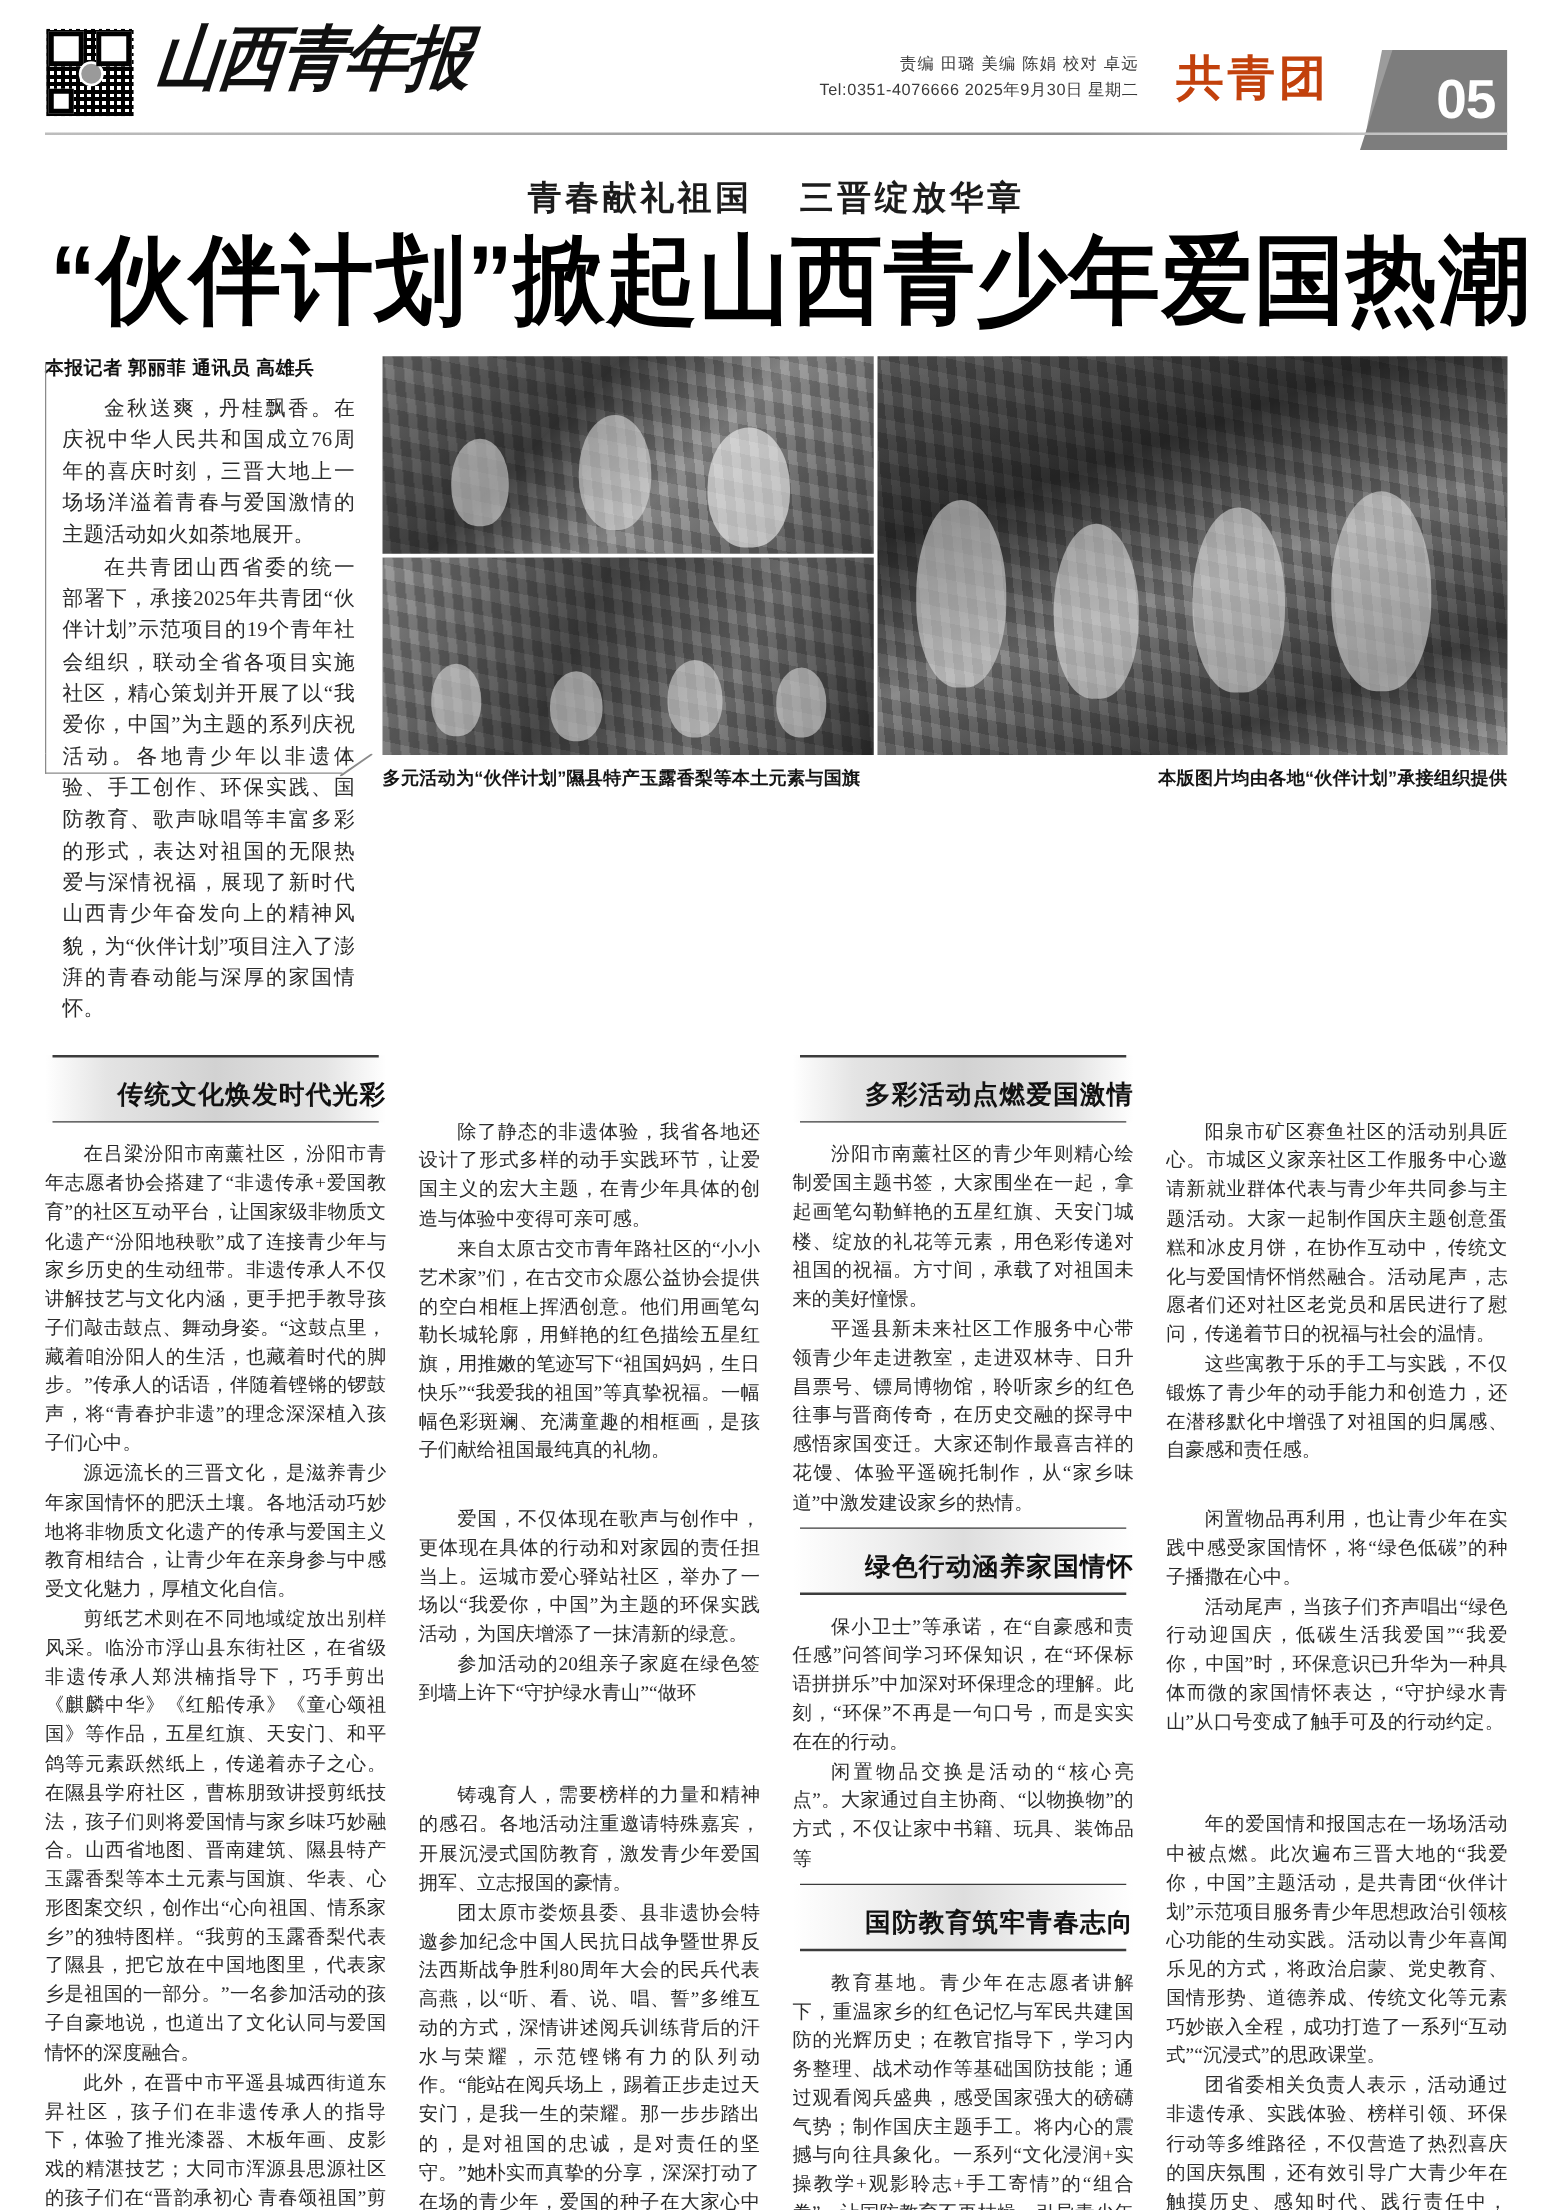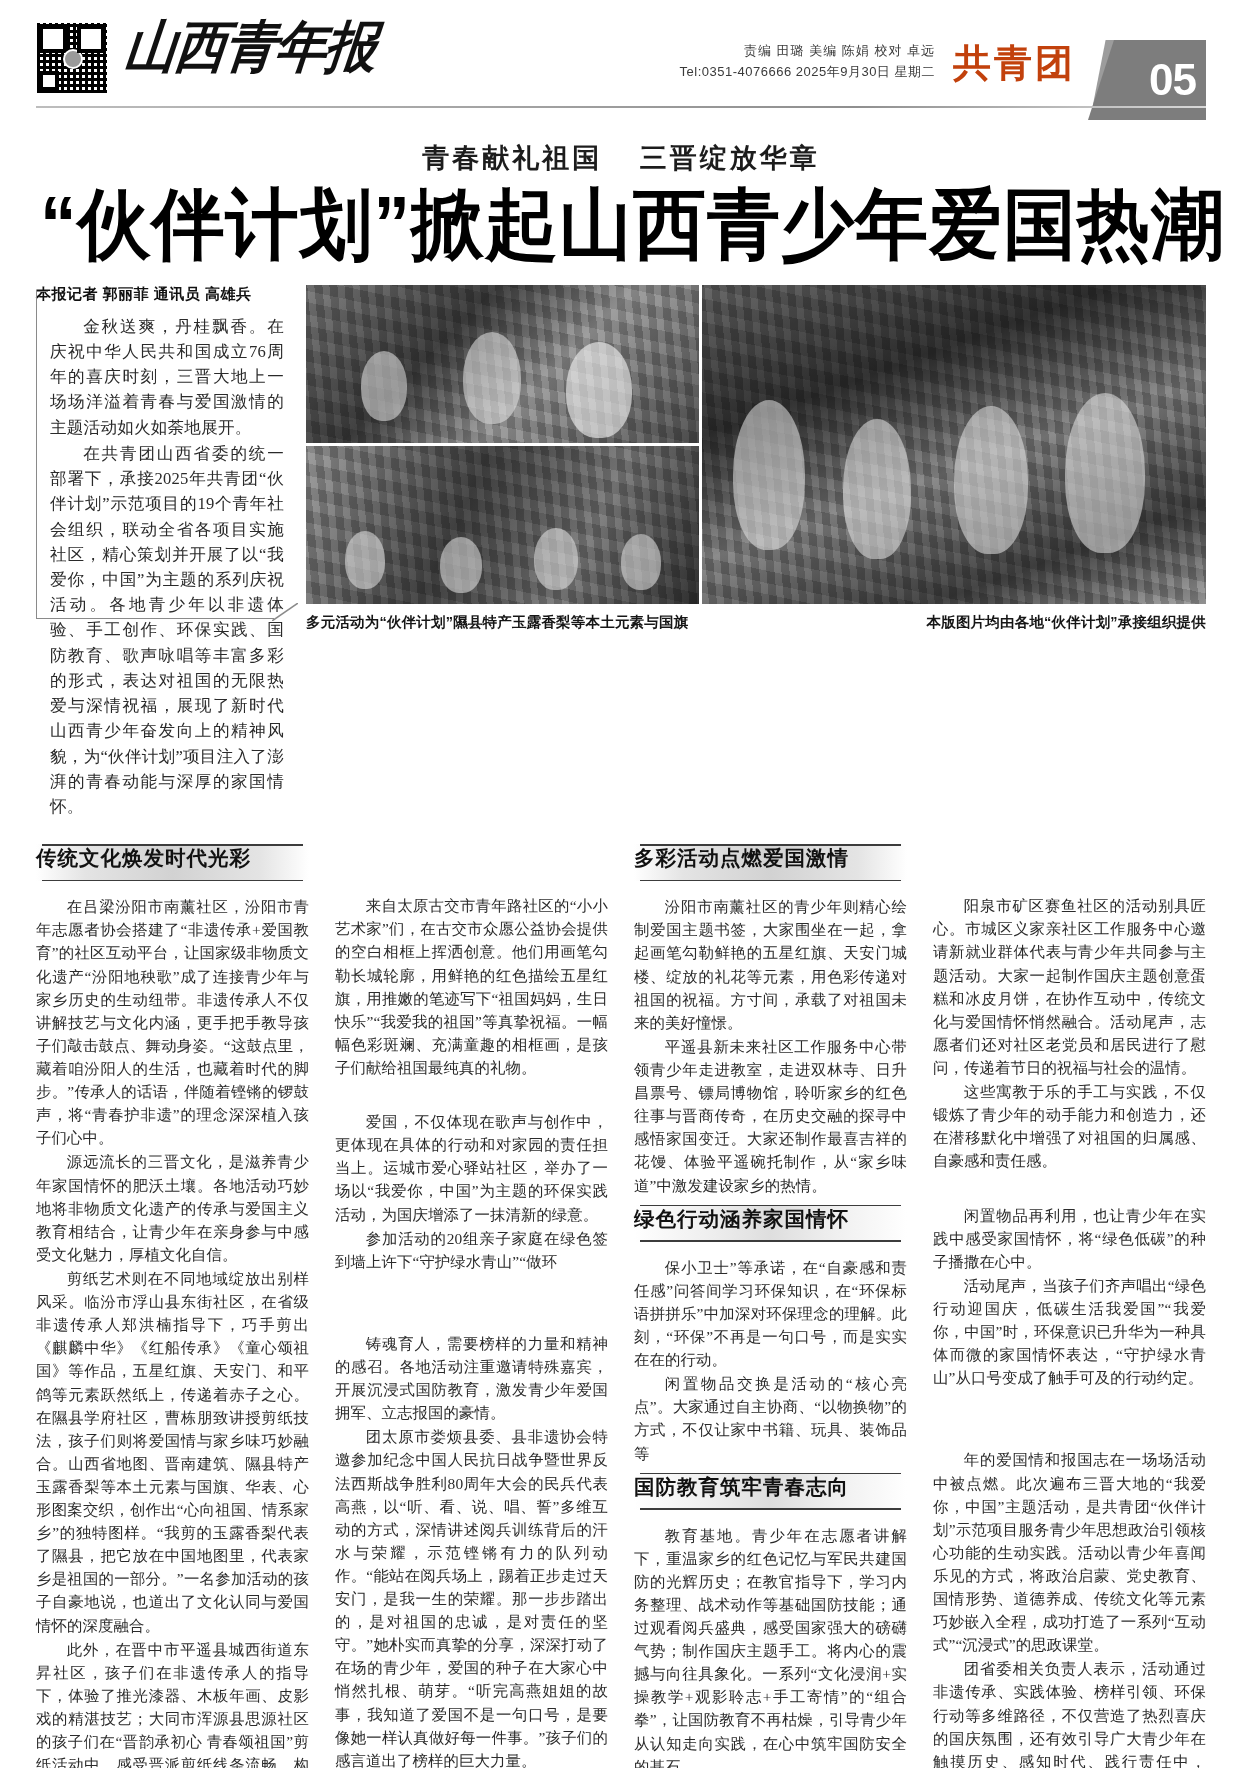--- a/index.html
+++ b/index.html
@@ -70,21 +70,21 @@
     line-height: 1;
     color: #111;
     transform: skewX(-6deg) scaleY(1.08);
     transform-origin: left bottom;
     white-space: nowrap;
   }
   .masthead-right {
     margin-left: auto;
     display: flex;
     align-items: flex-start;
-    gap: 0;
+    gap: 12px;
     padding-top: 22px;
   }
   .credit-block {
     text-align: right;
     font-family: "Liberation Sans", sans-serif;
     font-size: 13px;
     color: #3a3a3a;
     line-height: 1.65;
     padding-right: 18px;
     white-space: nowrap;
@@ -267,23 +267,23 @@
   
   .article {
     display: grid;
     grid-template-columns: repeat(4, 1fr);
     column-gap: 26px;
     padding: 16px 36px 0 36px;
   }
   .col { position: relative; }
   .sec-head {
     position: relative;
-    text-align: left;
+    text-align: right;
     margin: 8px 0 14px 0;
-    padding: 0 0 9px 0;
+    padding: 17px 0 9px 0;
     font-family: "Liberation Sans", sans-serif;
     font-size: 20.5px;
     font-weight: 700;
     letter-spacing: 1px;
     color: #111;
     background: linear-gradient(90deg, #ffffff 0%, #e4e4e4 18%, #d2d2d2 50%, #e4e4e4 82%, #ffffff 100%);
   }
   .sec-head::before, .sec-head::after {
     content: "";
     position: absolute;
@@ -407,20 +407,21 @@
         <p>剪纸艺术则在不同地域绽放出别样风采。临汾市浮山县东街社区，在省级非遗传承人郑洪楠指导下，巧手剪出《麒麟中华》《红船传承》《童心颂祖国》等作品，五星红旗、天安门、和平鸽等元素跃然纸上，传递着赤子之心。在隰县学府社区，曹栋朋致讲授剪纸技法，孩子们则将爱国情与家乡味巧妙融合。山西省地图、晋南建筑、隰县特产玉露香梨等本土元素与国旗、华表、心形图案交织，创作出“心向祖国、情系家乡”的独特图样。“我剪的玉露香梨代表了隰县，把它放在中国地图里，代表家乡是祖国的一部分。”一名参加活动的孩子自豪地说，也道出了文化认同与爱国情怀的深度融合。</p>
         <p>此外，在晋中市平遥县城西街道东昇社区，孩子们在非遗传承人的指导下，体验了推光漆器、木板年画、皮影戏的精湛技艺；大同市浑源县思源社区的孩子们在“晋韵承初心 青春颂祖国”剪纸活动中，感受晋派剪纸线条流畅、构图饱满的艺术特色，用红纸和剪刀诉说对祖国的深情。</p>
 
       </div>
 
     </div>
 
     <div class="col">
       <div class="spacer-lg"></div>
       <div class="body-text">
+        <p>除了静态的非遗体验，我省各地还设计了形式多样的动手实践环节，让爱国主义的宏大主题，在青少年具体的创造与体验中变得可亲可感。</p>
         <p>来自太原古交市青年路社区的“小小艺术家”们，在古交市众愿公益协会提供的空白相框上挥洒创意。他们用画笔勾勒长城轮廓，用鲜艳的红色描绘五星红旗，用推嫩的笔迹写下“祖国妈妈，生日快乐”“我爱我的祖国”等真挚祝福。一幅幅色彩斑斓、充满童趣的相框画，是孩子们献给祖国最纯真的礼物。</p>
       </div>
       <div class="spacer-md"></div>
       <div class="body-text">
         <p>爱国，不仅体现在歌声与创作中，更体现在具体的行动和对家园的责任担当上。运城市爱心驿站社区，举办了一场以“我爱你，中国”为主题的环保实践活动，为国庆增添了一抹清新的绿意。</p>
         <p>参加活动的20组亲子家庭在绿色签到墙上许下“守护绿水青山”“做环</p>
       </div>
       <div class="spacer-lg"></div>
       <div class="body-text">
         <p>铸魂育人，需要榜样的力量和精神的感召。各地活动注重邀请特殊嘉宾，开展沉浸式国防教育，激发青少年爱国拥军、立志报国的豪情。</p>

